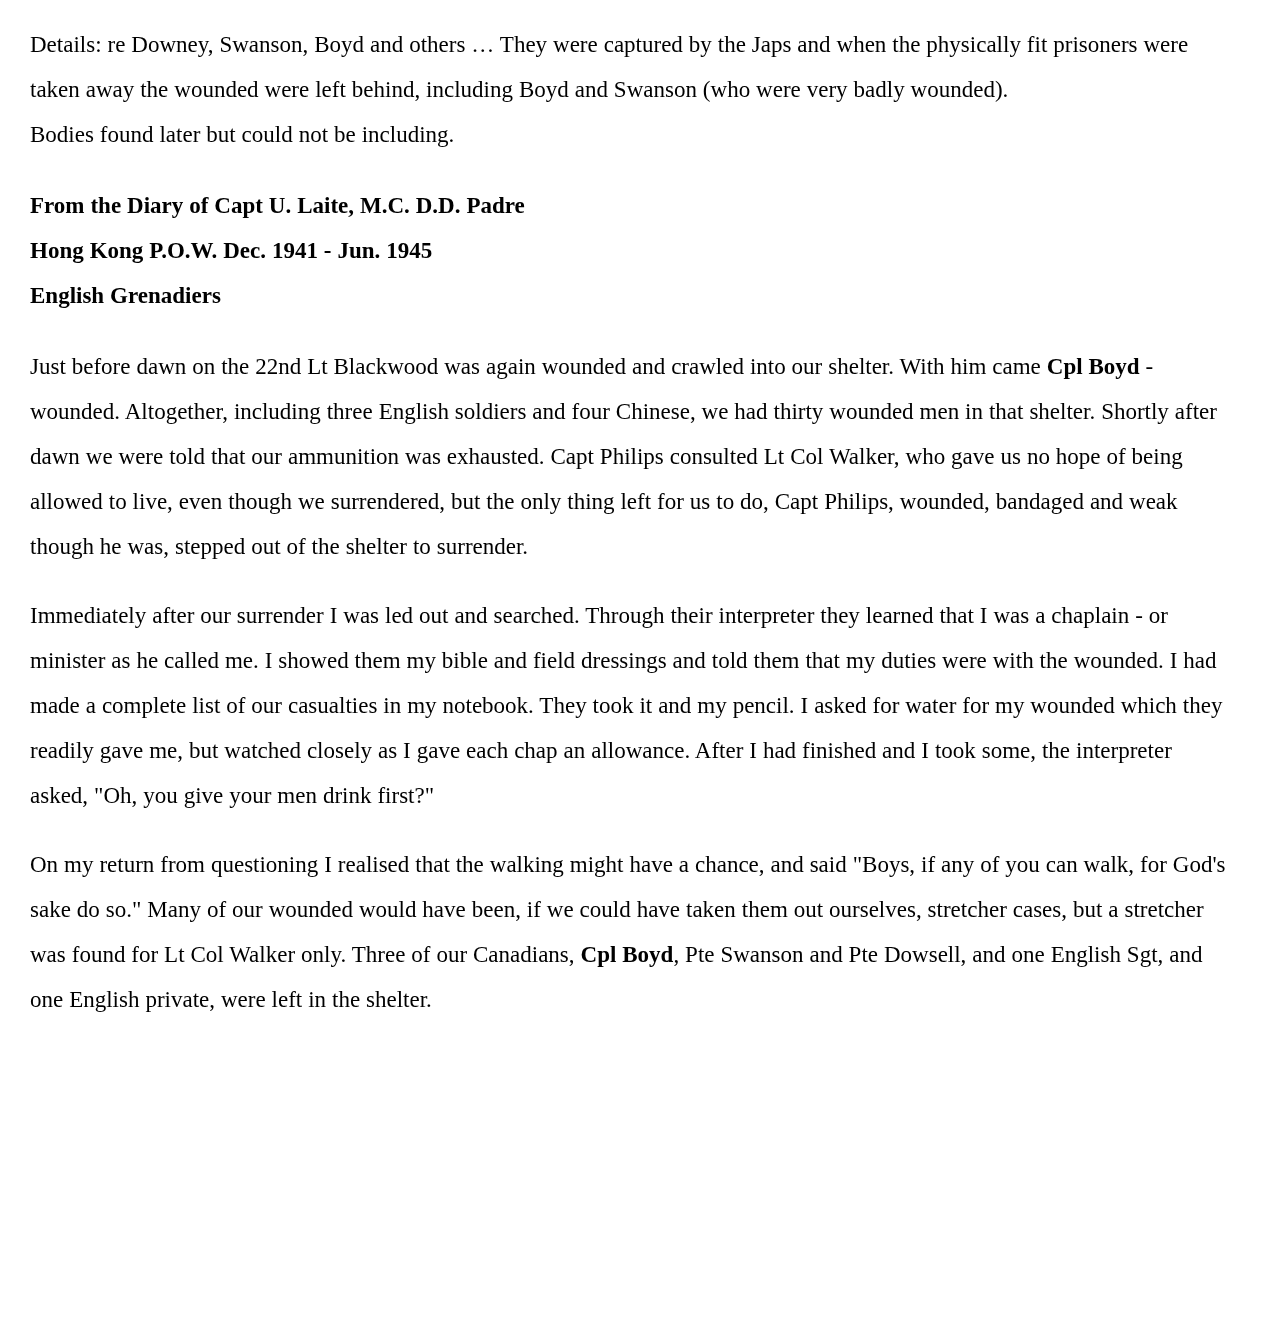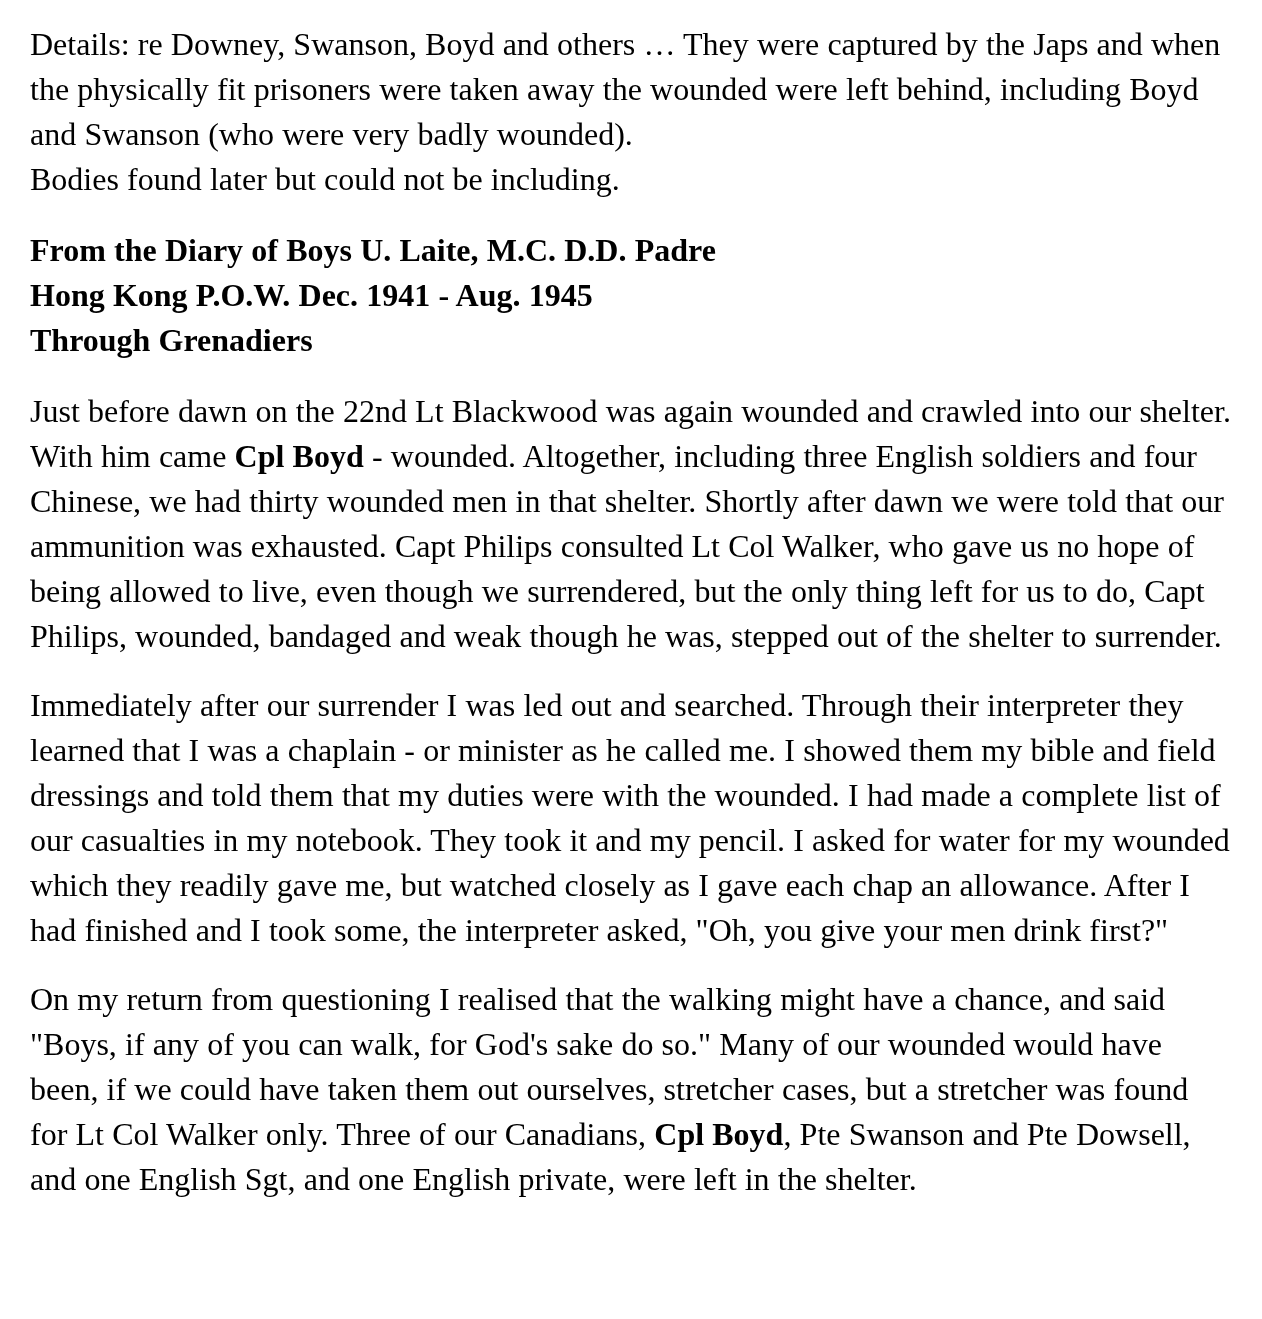--- a/index.html
+++ b/index.html
@@ -16,21 +16,21 @@
     -webkit-font-smoothing: antialiased;
   }
   .page {
     box-sizing: border-box;
     width: 1262px;
     min-height: 1319px;
     padding: 22px 30px 20px 30px;
     background: #ffffff;
   }
   .doc-block {
-    font-size: 32px;
+    font-size: 23px;
     line-height: 45px;
     text-align: left;
     margin: 0 0 24px 0;
     max-width: 1202px;
     word-spacing: 0.2px;
   }
   .doc-block:last-child {
     margin-bottom: 0;
   }
   .doc-block.intro {
@@ -52,21 +52,21 @@
     line-height: inherit;
   }
 </style>
 </head>
 <body>
 
 <div class="page">
 
   <p class="doc-block intro linebreak-host"><span>Details: re Downey, Swanson, Boyd and others … They were captured by the Japs and when the physically fit prisoners were taken away the wounded were left behind, including Boyd and Swanson (who were very badly wounded).</span><br><span>Bodies found later but could not be including.</span></p>
 
-  <p class="doc-block heading linebreak-host"><span>From the Diary of Boys U. Laite, M.C. D.D. Padre</span><br><span>Hong Kong P.O.W. Dec. 1941 - Aug. 1945</span><br><span>Through Grenadiers</span></p>
+  <p class="doc-block heading linebreak-host"><span>From the Diary of Capt U. Laite, M.C. D.D. Padre</span><br><span>Hong Kong P.O.W. Dec. 1941 - Jun. 1945</span><br><span>English Grenadiers</span></p>
 
   <p class="doc-block body-par"><span>Just before dawn on the 22nd Lt Blackwood was again wounded and crawled into our shelter. With him came </span><b>Cpl Boyd</b><span> - wounded. Altogether, including three English soldiers and four Chinese, we had thirty wounded men in that shelter. Shortly after dawn we were told that our ammunition was exhausted. Capt Philips consulted Lt Col Walker, who gave us no hope of being allowed to live, even though we surrendered, but the only thing left for us to do, Capt Philips, wounded, bandaged and weak though he was, stepped out of the shelter to surrender.</span></p>
 
   <p class="doc-block body-par"><span>Immediately after our surrender I was led out and searched. Through their interpreter they learned that I was a chaplain - or minister as he called me. I showed them my bible and field dressings and told them that my duties were with the wounded. I had made a complete list of our casualties in my notebook. They took it and my pencil. I asked for water for my wounded which they readily gave me, but watched closely as I gave each chap an allowance. After I had finished and I took some, the interpreter asked, "Oh, you give your men drink first?"</span></p>
 
   <p class="doc-block body-par"><span>On my return from questioning I realised that the walking might have a chance, and said "Boys, if any of you can walk, for God's sake do so." Many of our wounded would have been, if we could have taken them out ourselves, stretcher cases, but a stretcher was found for Lt Col Walker only. Three of our Canadians, </span><b>Cpl Boyd</b><span>, Pte Swanson and Pte Dowsell, and one English Sgt, and one English private, were left in the shelter.</span></p>
 
 </div>
 
 </body></html>

